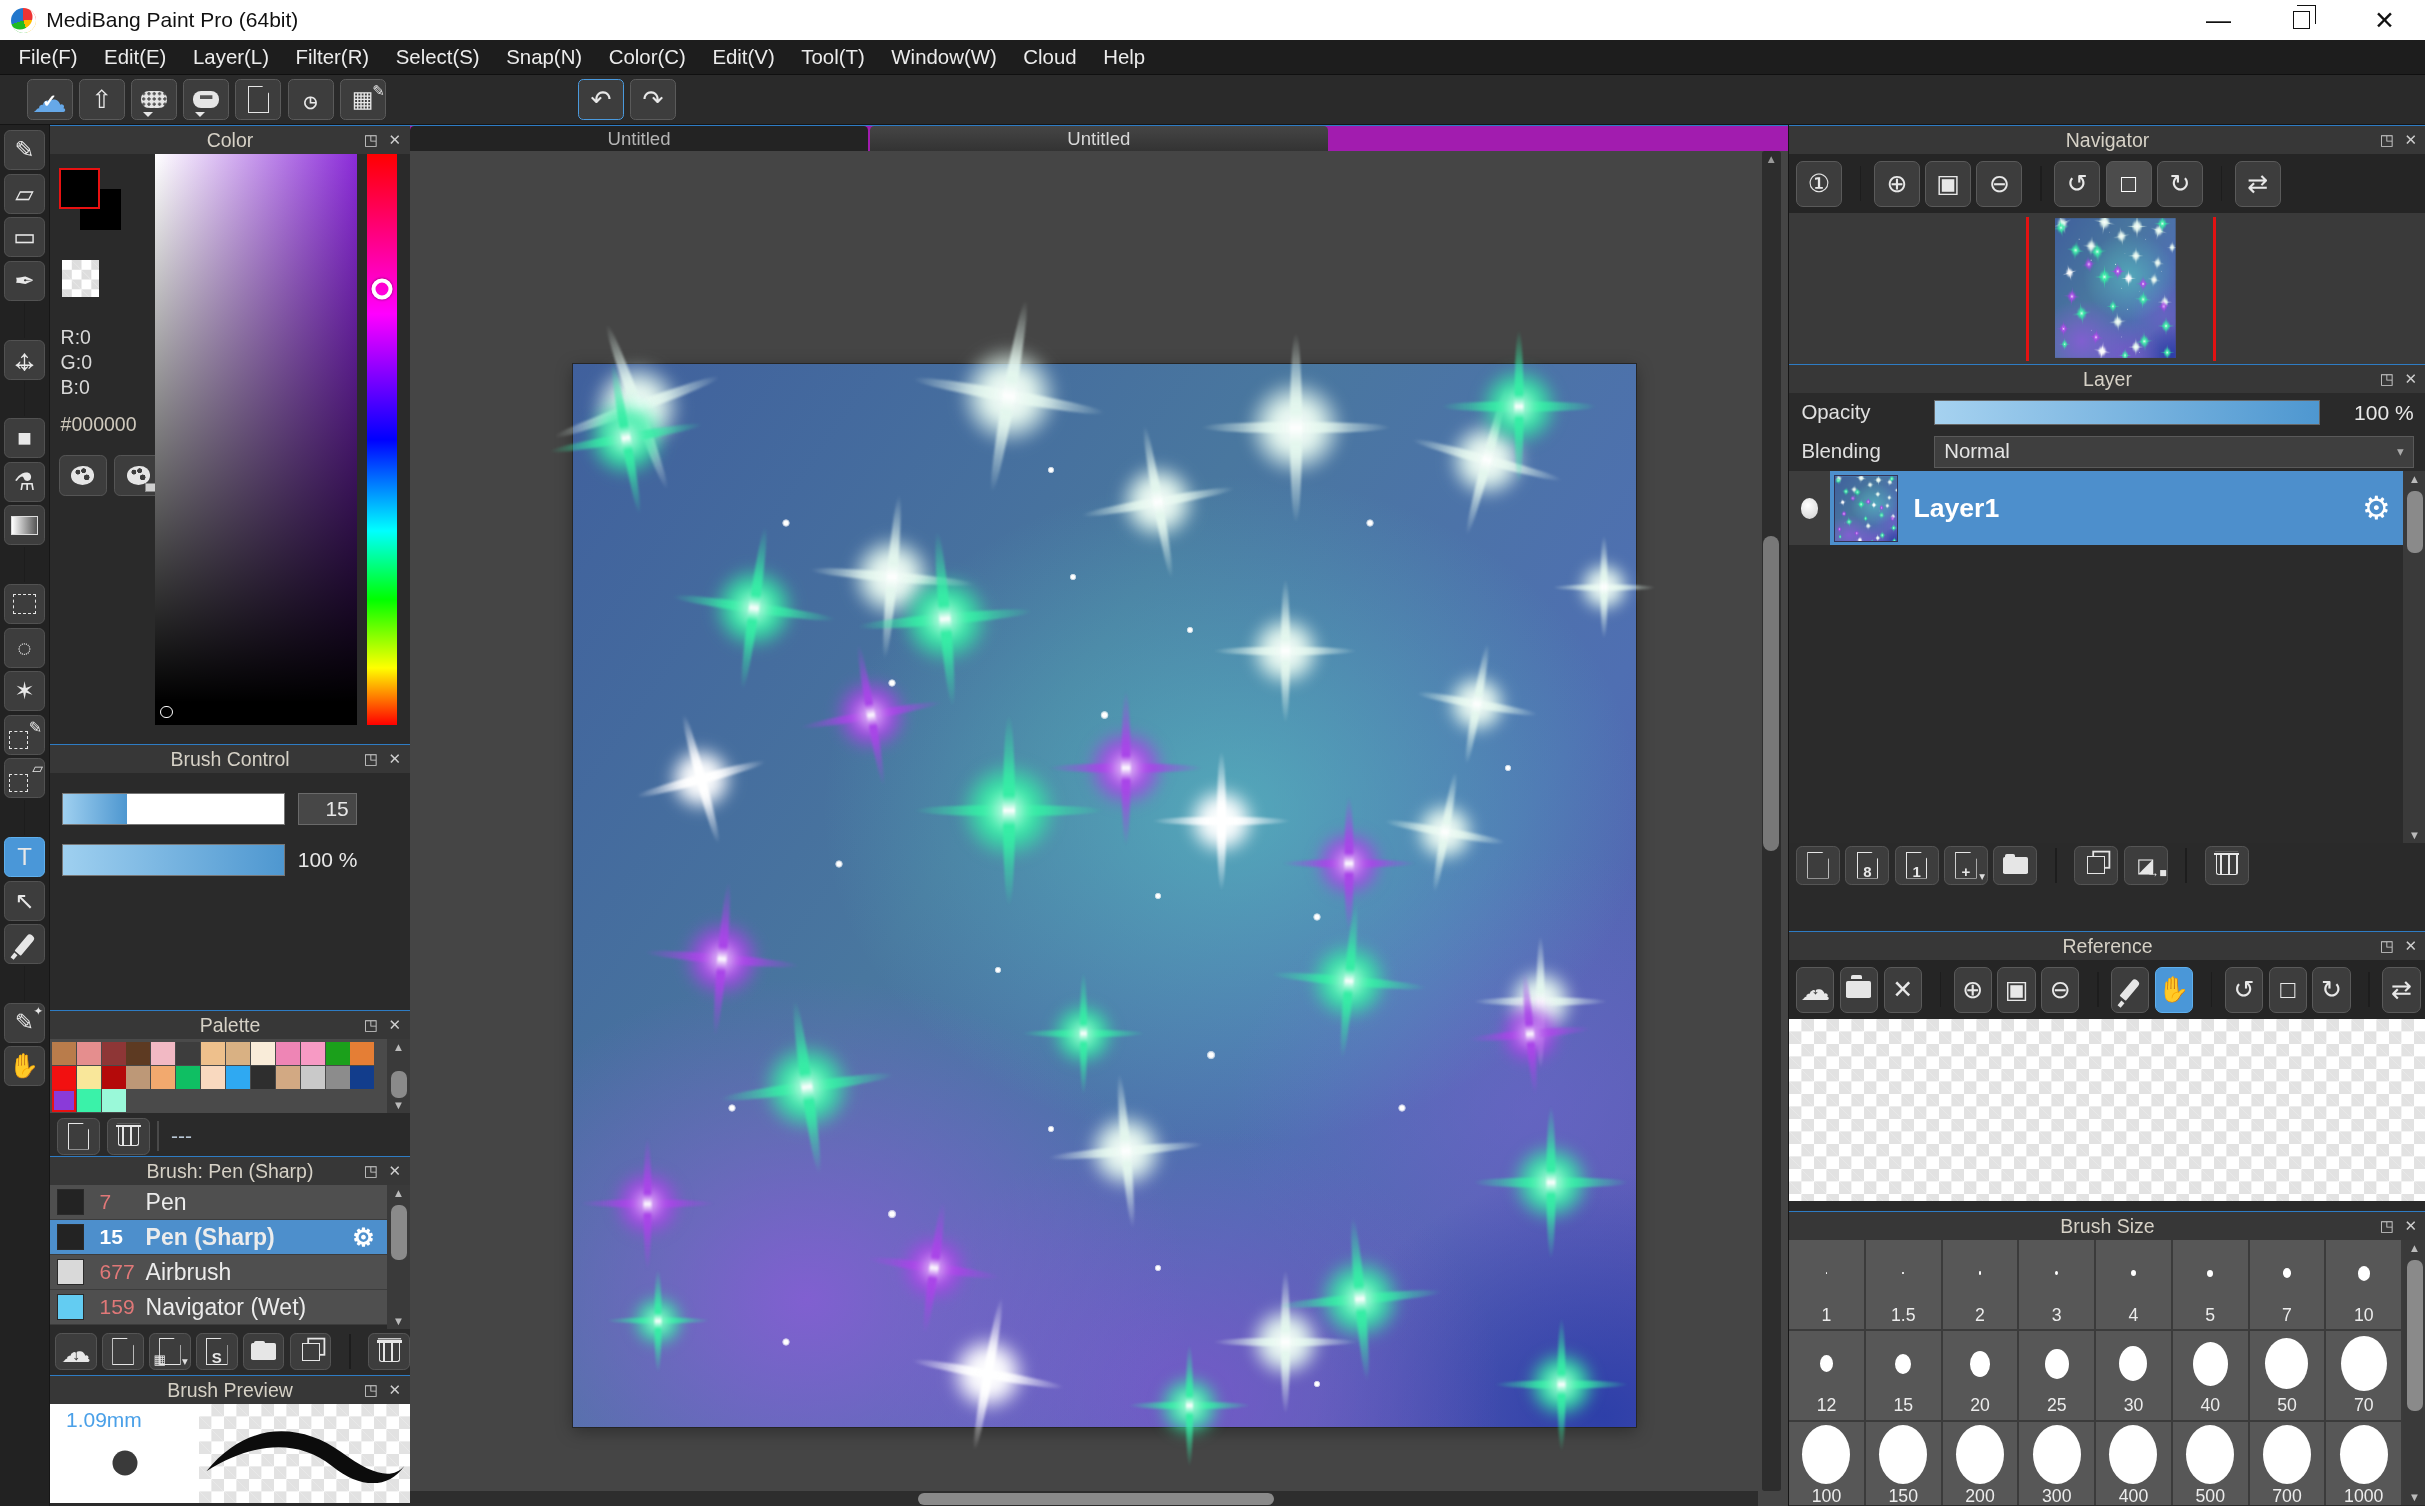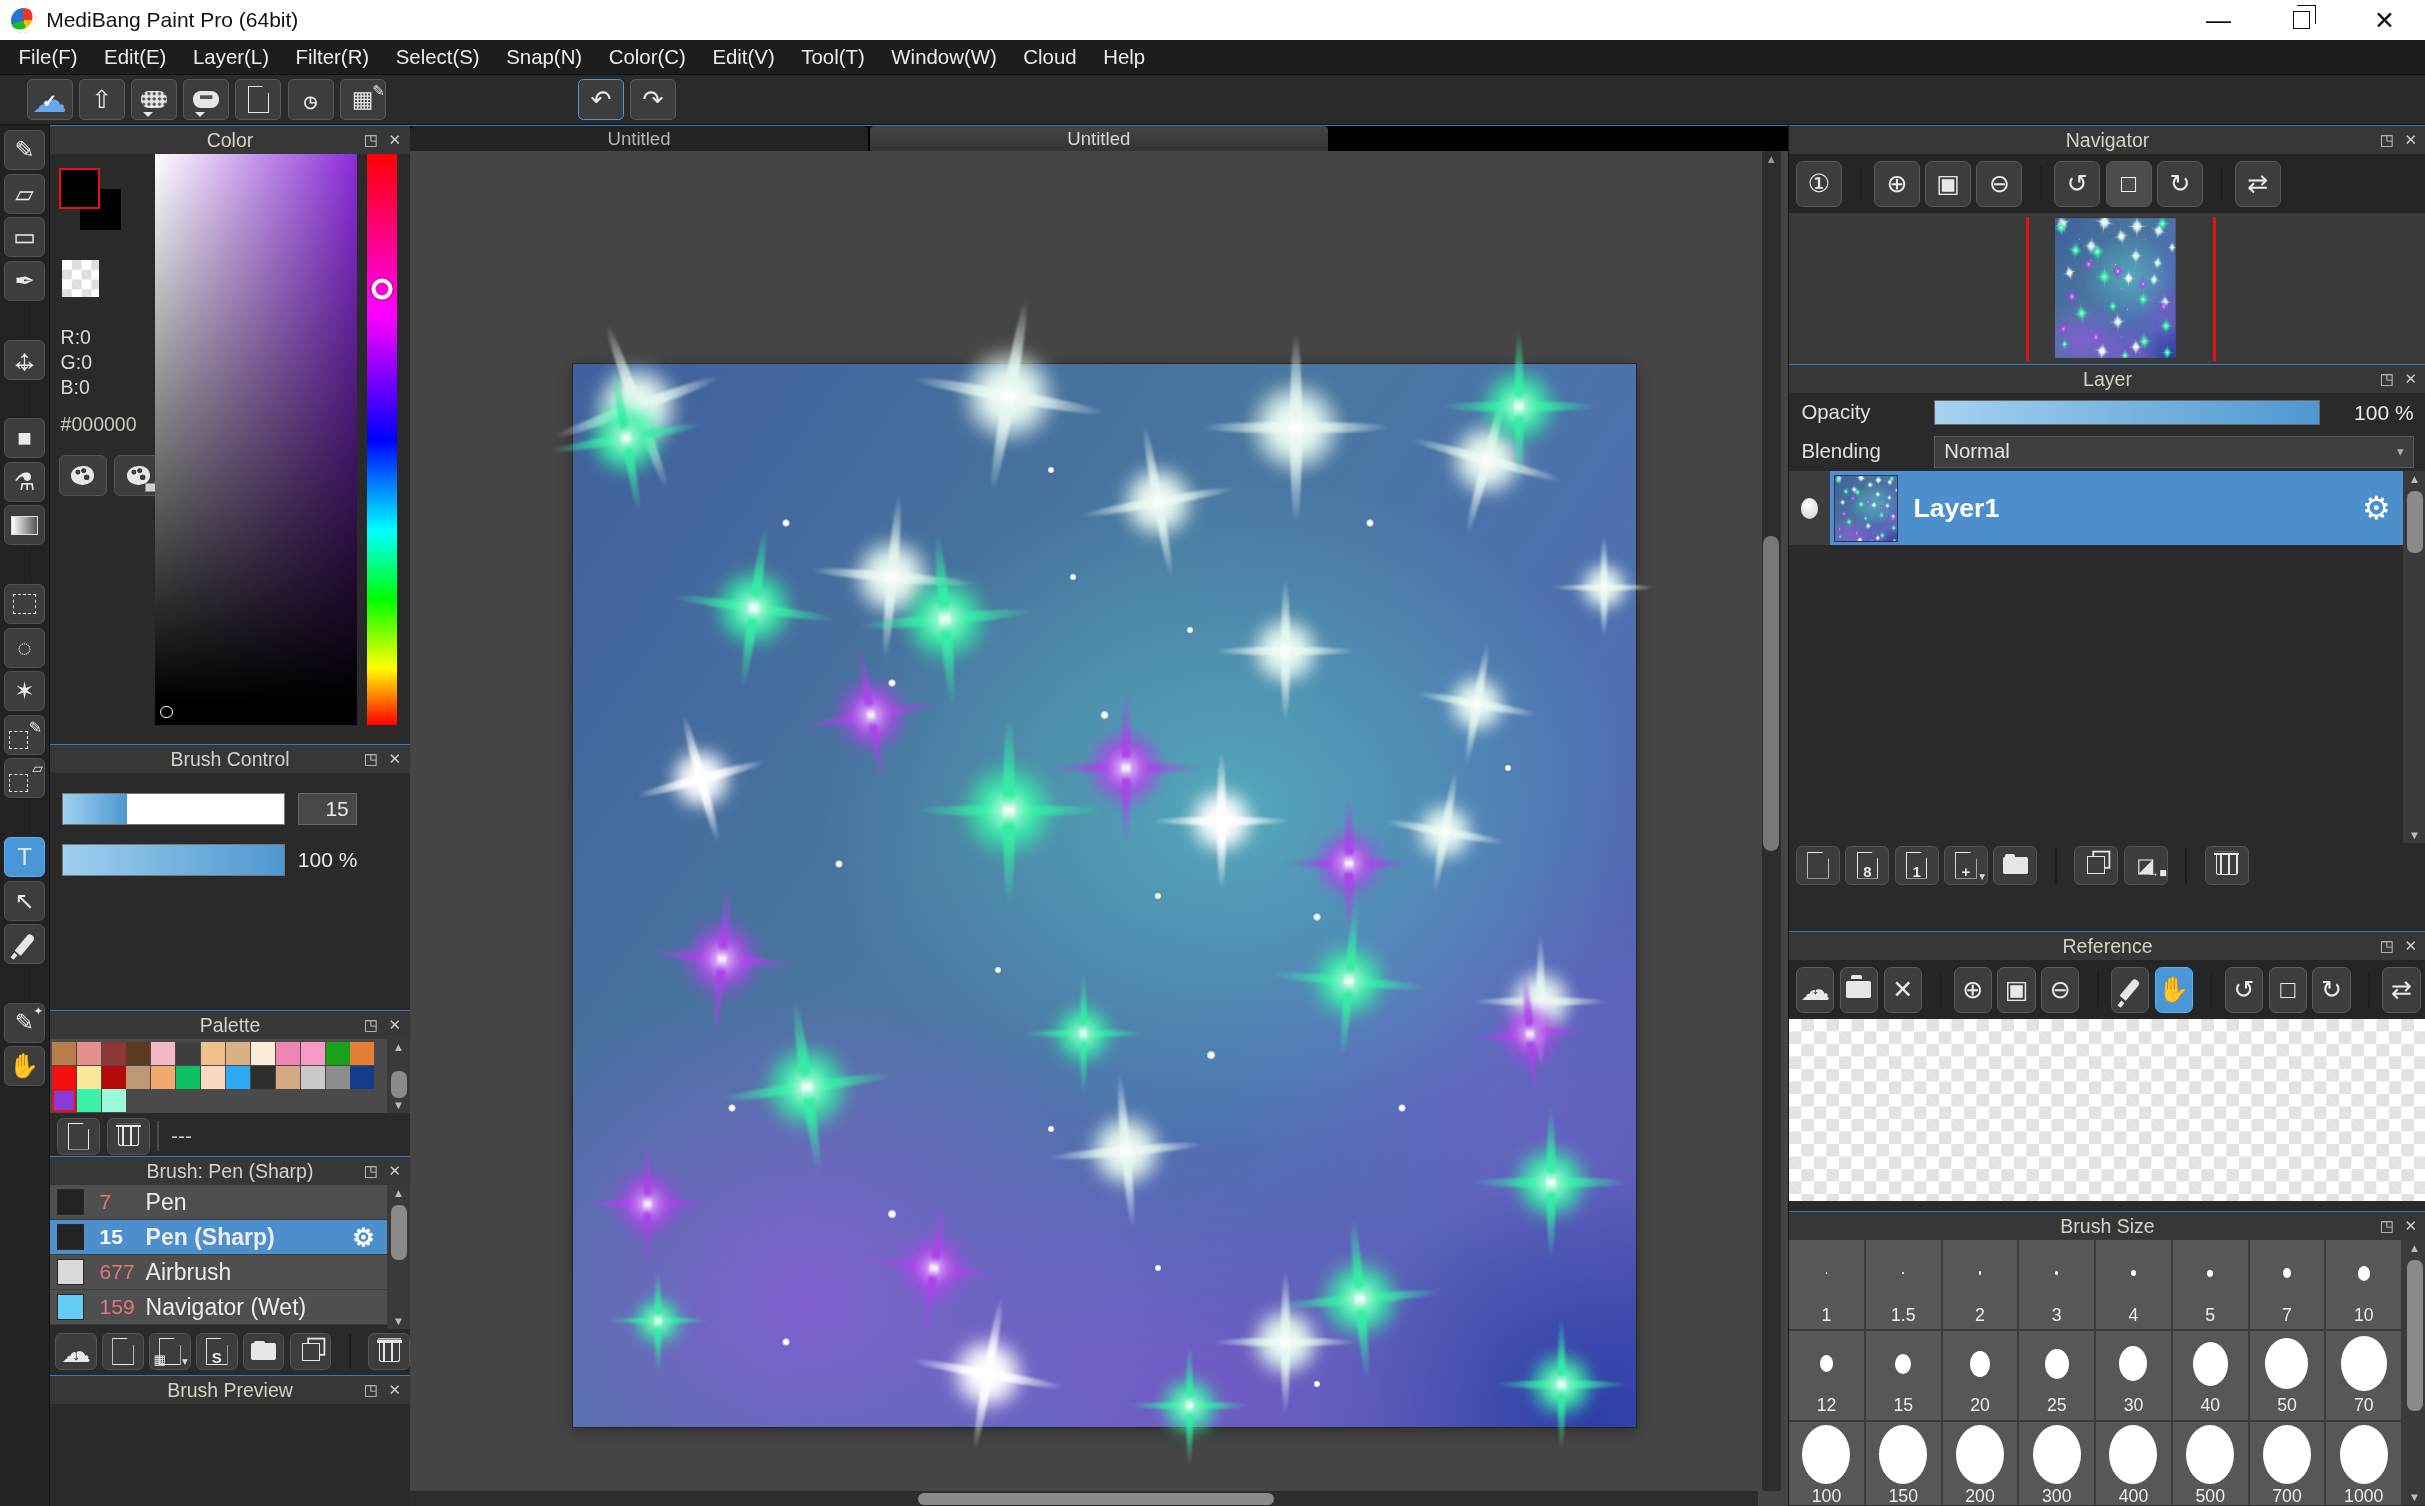--- a/index.html
+++ b/index.html
@@ -130,21 +130,21 @@
 
   
   .bp-body{height:99px;display:flex}
   .bp-left{width:149px;background:#fff;position:relative}
   .bp-mm{position:absolute;left:16px;top:3.5px;font-size:21px;color:#4aa0e8}
   .bp-dot{position:absolute;left:50%;top:60%;width:25px;height:25px;border-radius:50%;background:#3a3a3a;transform:translate(-50%,-50%)}
   .bp-right{flex:1;background:#fff;background-image:linear-gradient(45deg,#e2e2e2 25%,transparent 25%,transparent 75%,#e2e2e2 75%),linear-gradient(45deg,#e2e2e2 25%,transparent 25%,transparent 75%,#e2e2e2 75%);background-size:25px 25px;background-position:0 0,12.4px 12.4px}
 
   
   .canvas-region{flex:1;position:relative;background:#454545;border-top:1.8px solid #2e7cc4;overflow:hidden}
-  .tabbar{height:25px;background:#000000;display:flex}
+  .tabbar{height:25px;background:#a21caf;display:flex}
   .tab{width:458px;display:flex;align-items:center;justify-content:center;font-size:18.6px;background:#232323;color:#b5b5b5;border-radius:4.4px 4.4px 0 0;margin-right:1.8px}
   .tab.active{background:linear-gradient(#454545,#333);color:#d8d8d8}
   .artwork{width:1063px;height:1063px;position:absolute;background:
     radial-gradient(55% 45% at 62% 42%,rgba(88,196,196,.65),transparent 70%),
     radial-gradient(50% 42% at 22% 88%,rgba(138,92,216,.85),transparent 72%),
     radial-gradient(42% 36% at 58% 97%,rgba(126,84,206,.75),transparent 70%),
     radial-gradient(38% 32% at 97% 99%,rgba(43,62,168,.95),transparent 72%),
     radial-gradient(40% 35% at 90% 70%,rgba(120,100,210,.45),transparent 70%),
     linear-gradient(125deg,#40609d 0%,#49779f 40%,#4f6fb2 70%,#5b55b4 100%)}
   #art-main{left:163px;top:238px;box-shadow:0 0 0 0.9px #242424,0 3.5px 16px rgba(0,0,0,.35)}
@@ -566,20 +566,31 @@
     </div>
 
     <div class="panel" style="height:129px">
       <div class="panel-h">
         <span>Brush Preview</span>
         <span class="ph-btns">
             <button class="ph-btn">◳</button>
             <button class="ph-btn">✕</button>
           </span>
       </div>
+      <div class="bp-body">
+        <div class="bp-left">
+          <span class="bp-mm">1.09mm</span>
+          <span class="bp-dot"></span>
+        </div>
+        <div class="bp-right">
+          <svg width="211" height="99" viewBox="0 0 238 112">
+            <path d="M8 76 C55 18 115 22 160 54 C195 80 218 86 232 70 C214 96 182 96 150 70 C112 40 62 42 8 76 Z" fill="#0c0c0c"></path>
+          </svg>
+        </div>
+      </div>
     </div>
   </div>
 
   <div class="canvas-region">
     <div class="tabbar">
 
     <div class="tab">
           <span>Untitled</span>
         </div>
         <div class="tab active">

